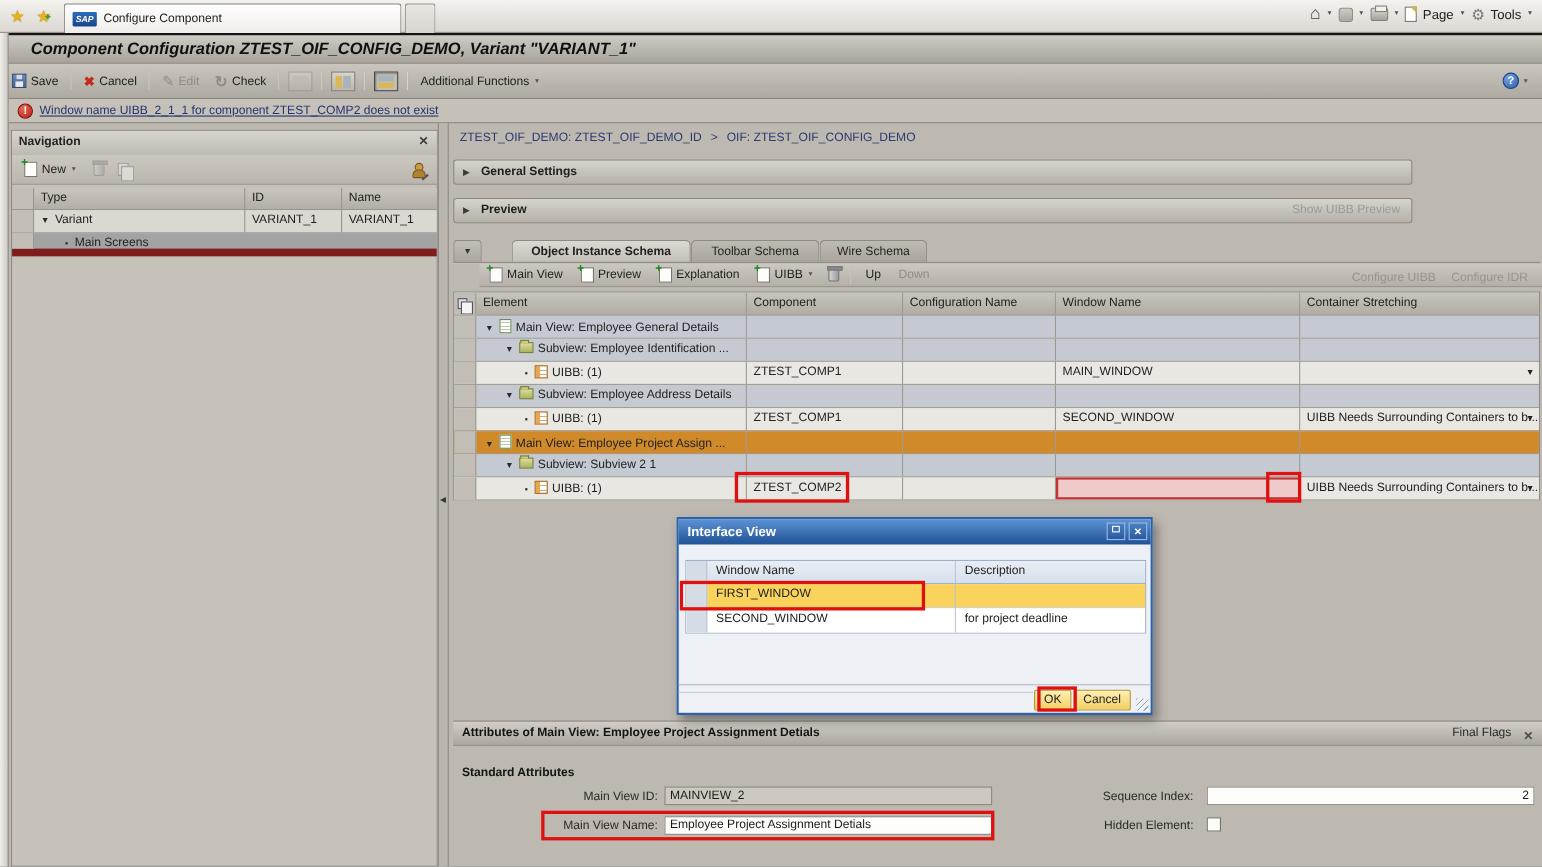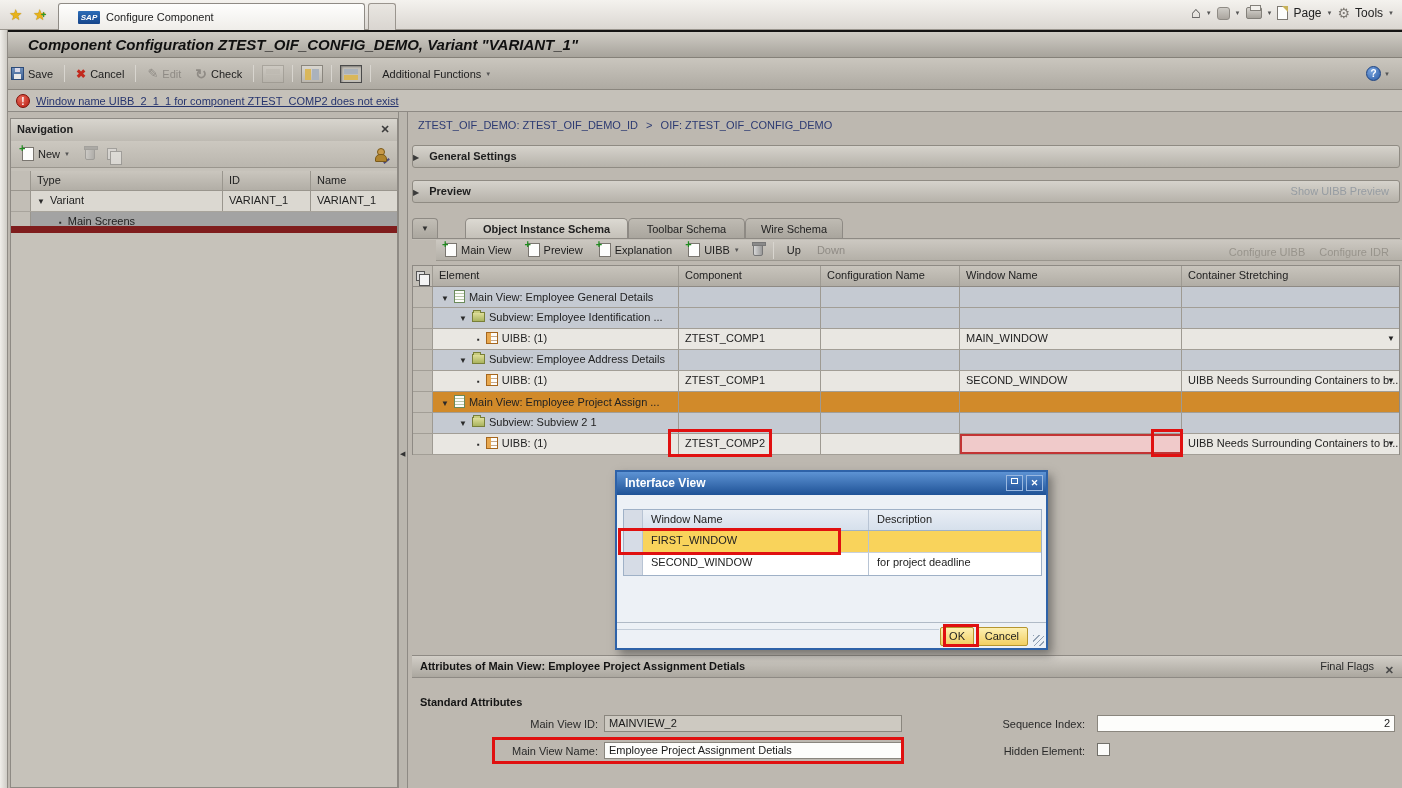--- a/index.html
+++ b/index.html
@@ -11,21 +11,21 @@
   }
   .ab { position:absolute; }
 
   
   .browser-bar { left:0; top:0; width:1402px; height:30px;
     background:linear-gradient(#f4f2ee,#dbd7d2); border-bottom:1px solid #9a958e; }
   .star-icon { font-size:15px; color:#e8b31a; text-shadow:0 0 1px #8a6a00; top:6px; }
   .star-plus { position:absolute; font-size:9px; color:#2d9e2d; font-weight:bold; left:8px; top:4px; }
   .btab { left:58px; top:3px; width:307px; height:27px;
     background:linear-gradient(#fefefd,#efede9); border:1px solid #8f8b85; border-bottom:none;
-    border-radius:3px 3px 0 0; display:flex; align-items:center; padding-left:19px; gap:6px; }
+    border-radius:3px 3px 0 0; display:flex; align-items:center; padding-left:7px; gap:6px; }
   .btab-stub { left:368px; top:3px; width:28px; height:27px;
     background:linear-gradient(#e9e6e1,#d9d5d0); border:1px solid #9a958e; border-bottom:none; border-radius:3px 3px 0 0; }
   .saplogo { width:22px; height:13px; background:linear-gradient(#2b6cb8,#16458a);
     color:#fff; font-size:8px; font-weight:bold; font-style:italic; text-align:center; line-height:13px;
     border-radius:1px; }
   .cmdbar { right:8px; top:5px; display:flex; align-items:center; gap:5px; }
   .caret { font-size:6px; color:#555; }
   .home-icon { font-size:16px; color:#444; line-height:16px; }
   .feed-icon { width:13px; height:13px; background:linear-gradient(#cfccc7,#aaa59e); border:1px solid #8f8b85; border-radius:3px; }
   .print-icon { width:16px; height:12px; background:linear-gradient(#d8d5d0,#a6a29b); border:1px solid #83807a; border-radius:2px; position:relative; }
@@ -108,22 +108,22 @@
   .bullet { font-size:8px; color:#2a2a2a; margin-right:6px; }
 
   
   .splitter { left:398px; top:112px; width:10px; height:676px; background:#bab6ae; border-left:1px solid #8e8a84; border-right:1px solid #8e8a84; }
   .split-arrow { position:absolute; left:1px; top:338px; font-size:7px; color:#333; }
 
   
   .breadcrumb { left:418px; top:119px; color:#2c3a72; }
   .crumb-sep { margin:0 5px; color:#2c3a72; }
 
-  .sec-bar { left:412px; width:988px; height:23px; background:linear-gradient(#d6d3cc,#b6b2aa);
-    border:1px solid #8f8b83; border-radius:3px; line-height:21px; }
+  .sec-bar { left:412px; width:872px; height:23px; background:linear-gradient(#d6d3cc,#b6b2aa);
+    border:1px solid #8f8b83; border-radius:3px; line-height:21px; padding-left:8px; }
   .sec-arrow { font-size:8px; color:#3a3a3a; margin-right:7px; }
   .sec-title { font-weight:bold; color:#1e1e1e; }
   .sec-right { position:absolute; right:10px; top:0; color:#969ca2; }
 
   
   .tab-dd { left:412px; top:218px; width:26px; height:21px; background:linear-gradient(#c2beb6,#aaa69e);
     border:1px solid #8e8a84; border-bottom:none; border-radius:4px 4px 0 0; text-align:center; line-height:20px; font-size:8px; color:#333; }
   .tab { top:218px; height:21px; border:1px solid #8e8a84; border-bottom:none; border-radius:5px 5px 0 0;
     line-height:20px; text-align:center; }
   .tab.active { background:linear-gradient(#dcd9d2,#c3bfb7); font-weight:bold; }

